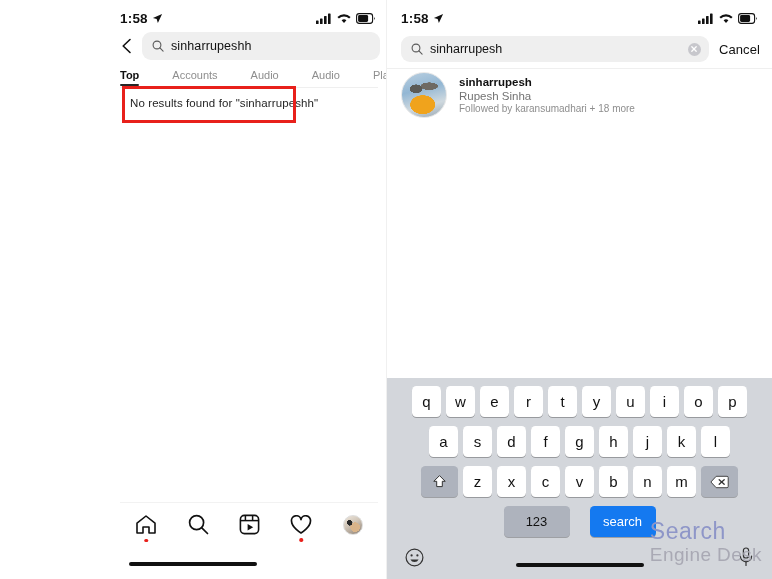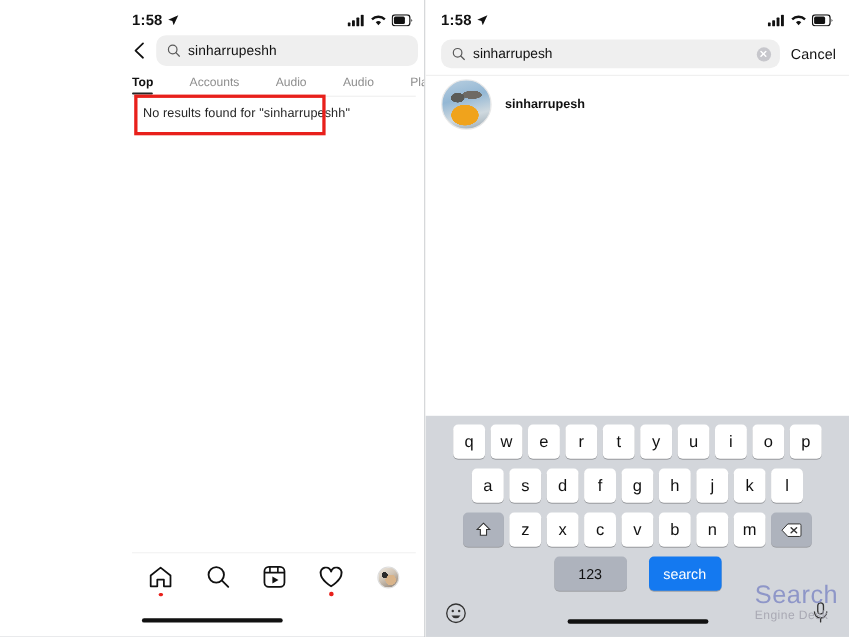--- a/index.html
+++ b/index.html
@@ -192,21 +192,21 @@
   
   .watermark {
     position: absolute; right: 10px; bottom: 12px;
     text-align: left; user-select: none;
   }
   .wm-top {
     font-size: 23px; color: #8e96c8; letter-spacing: 0.5px;
     line-height: 1; position: relative; display: inline-block;
   }
   .wm-bot {
-    font-size: 11px; color: #a9a9b4; letter-spacing: 0.4px;
+    font-size: 19px; color: #a9a9b4; letter-spacing: 0.4px;
     line-height: 1.2; margin-top: 1px;
   }
 </style>
 </head>
 <body>
 
 <div class="screen">
 
   <div class="panel panel-left">
 
@@ -351,20 +351,22 @@
         </span>
       </div>
       <span class="cancel-btn">Cancel</span>
     </div>
     <div class="rp-divider"></div>
 
     <div class="result-row">
       <div class="result-avatar"></div>
       <div class="result-meta">
         <span class="r-username">sinharrupesh</span>
+        <span class="r-fullname">Rupesh Sinha</span>
+        <span class="r-followed">Followed by karansumadhari + 18 more</span>
       </div>
     </div>
 
 
     <div class="keyboard">
       <div class="kbrow r1">
         <div class="key">q</div>
         <div class="key">w</div>
         <div class="key">e</div>
         <div class="key">r</div>

